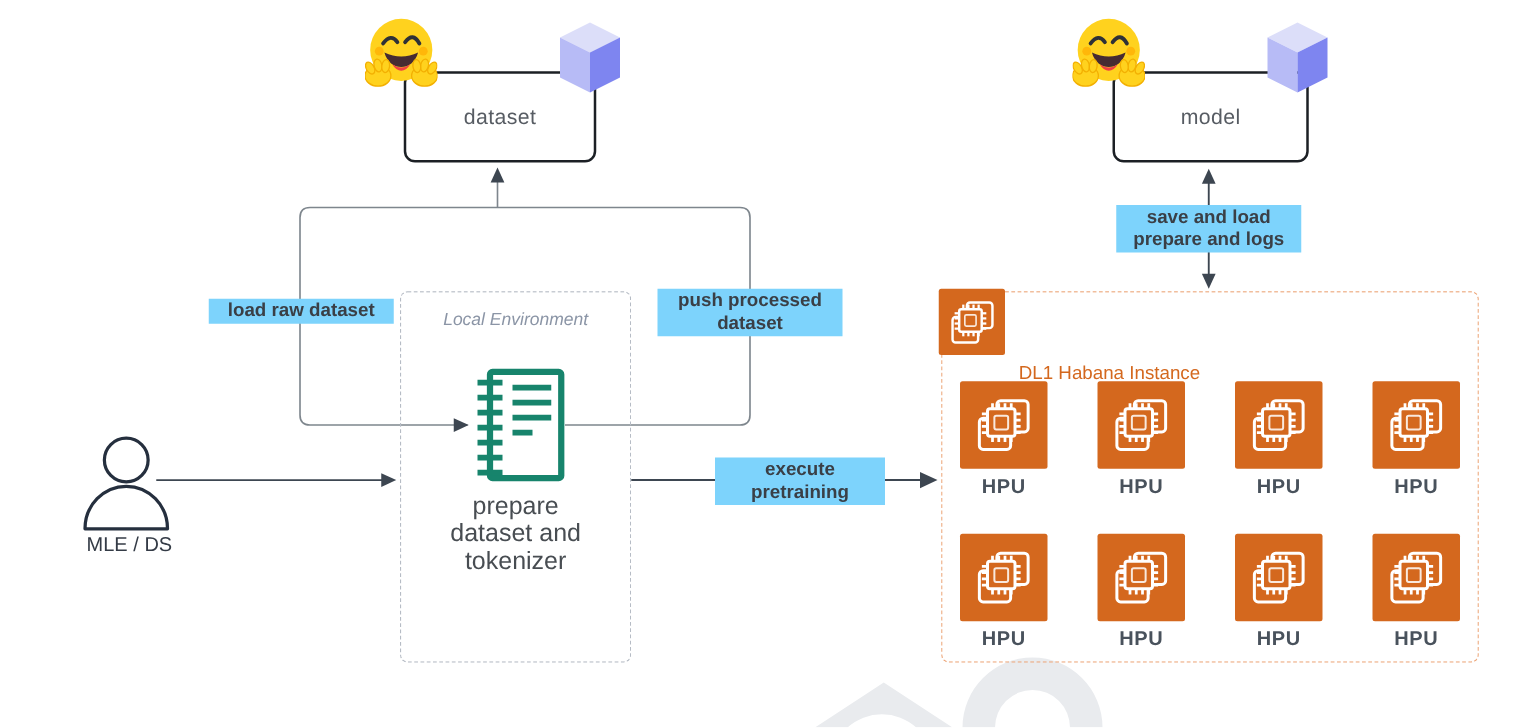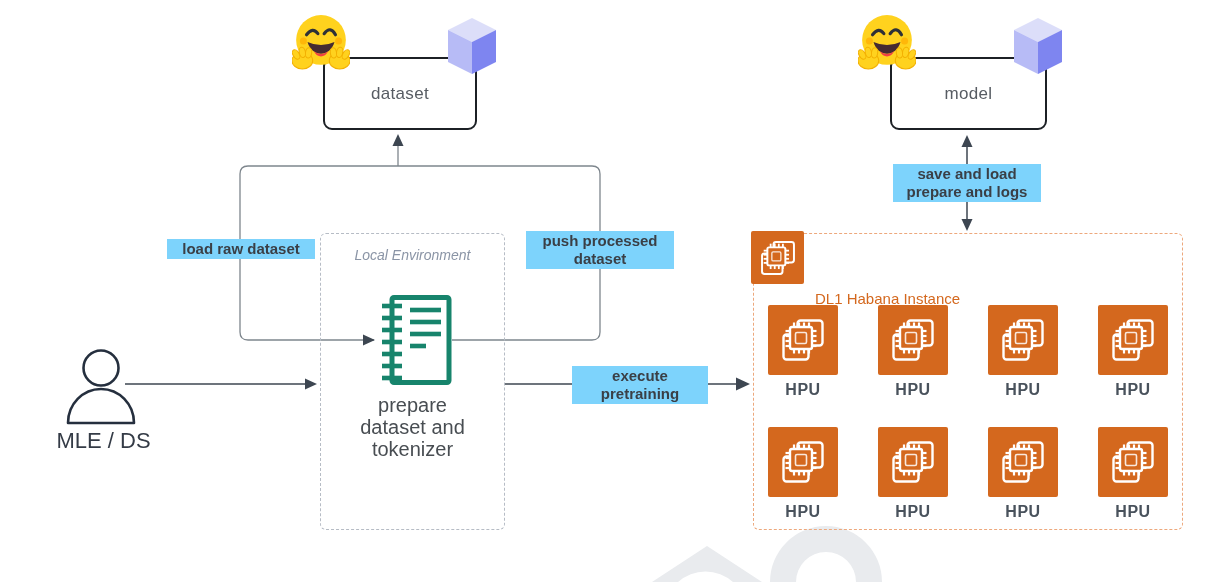--- a/index.html
+++ b/index.html
@@ -27,21 +27,21 @@
   .dl1-title  { font-size:15px; color:#d4681e; font-weight:500; }
 
   
   .edge-label {
     position:absolute; font-size:15px; font-weight:700; color:#3a3f46;
     text-align:center; background:#7dd3fc; line-height:18px; padding:1px 3px;
   }
 
   
   .caption { position:absolute; text-align:center; color:#484d52; font-size:20px; line-height:22px; }
-  .actor-label { position:absolute; text-align:center; color:#343b46; font-size:22px; }
+  .actor-label { position:absolute; text-align:center; color:#343b46; font-size:16px; }
 
   
   .hpu-cell { position:absolute; width:70px;font-weight:bold; }
   .hpu-square {
     width:70px; height:70px; background:#d4681e; border-radius:2px;
     display:flex; align-items:center; justify-content:center;
   }
   .hpu-name { margin-top:6px; text-align:center; font-size:16px; color:#49525c; letter-spacing:.5px; }
 
   .corner-chip {

